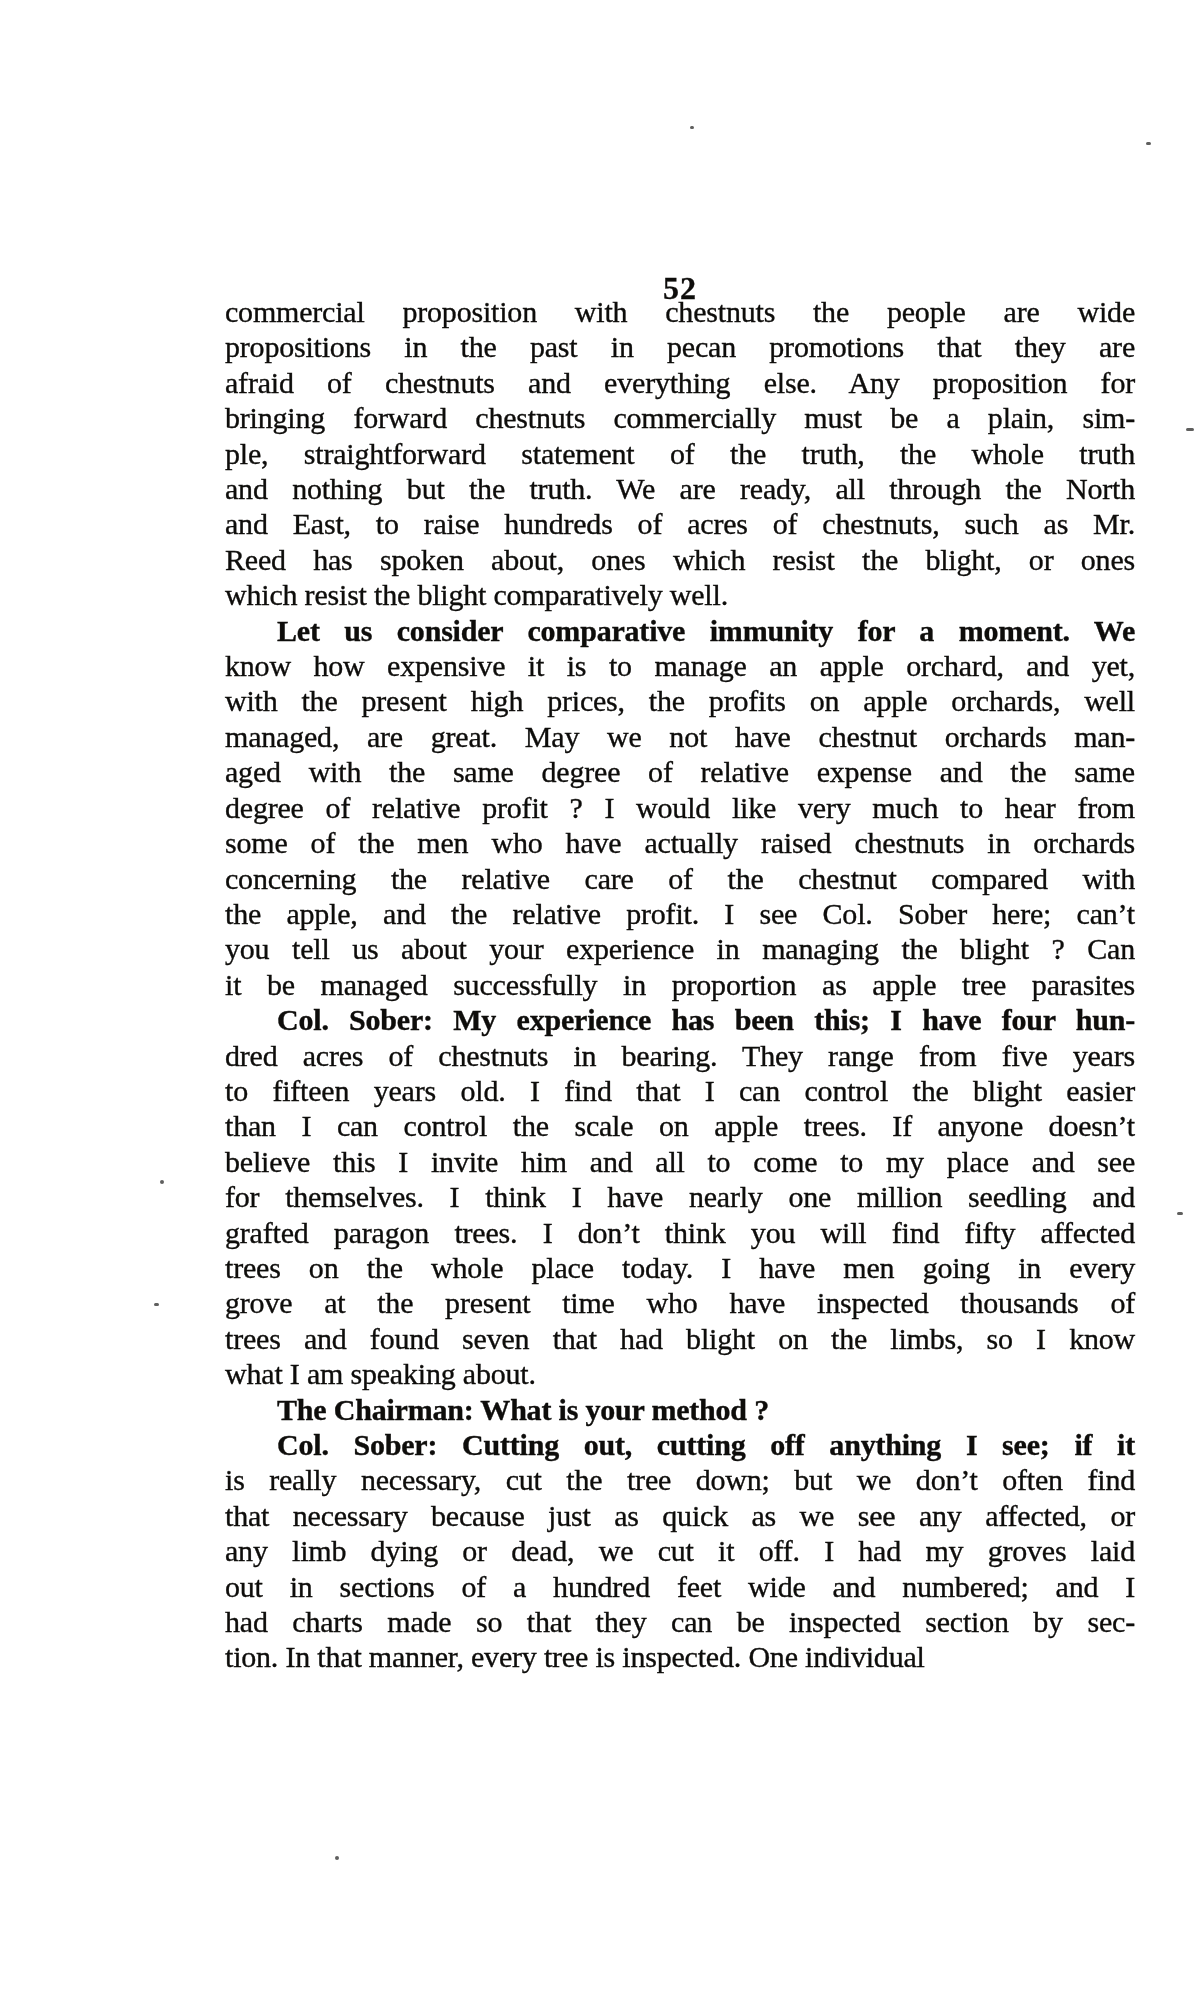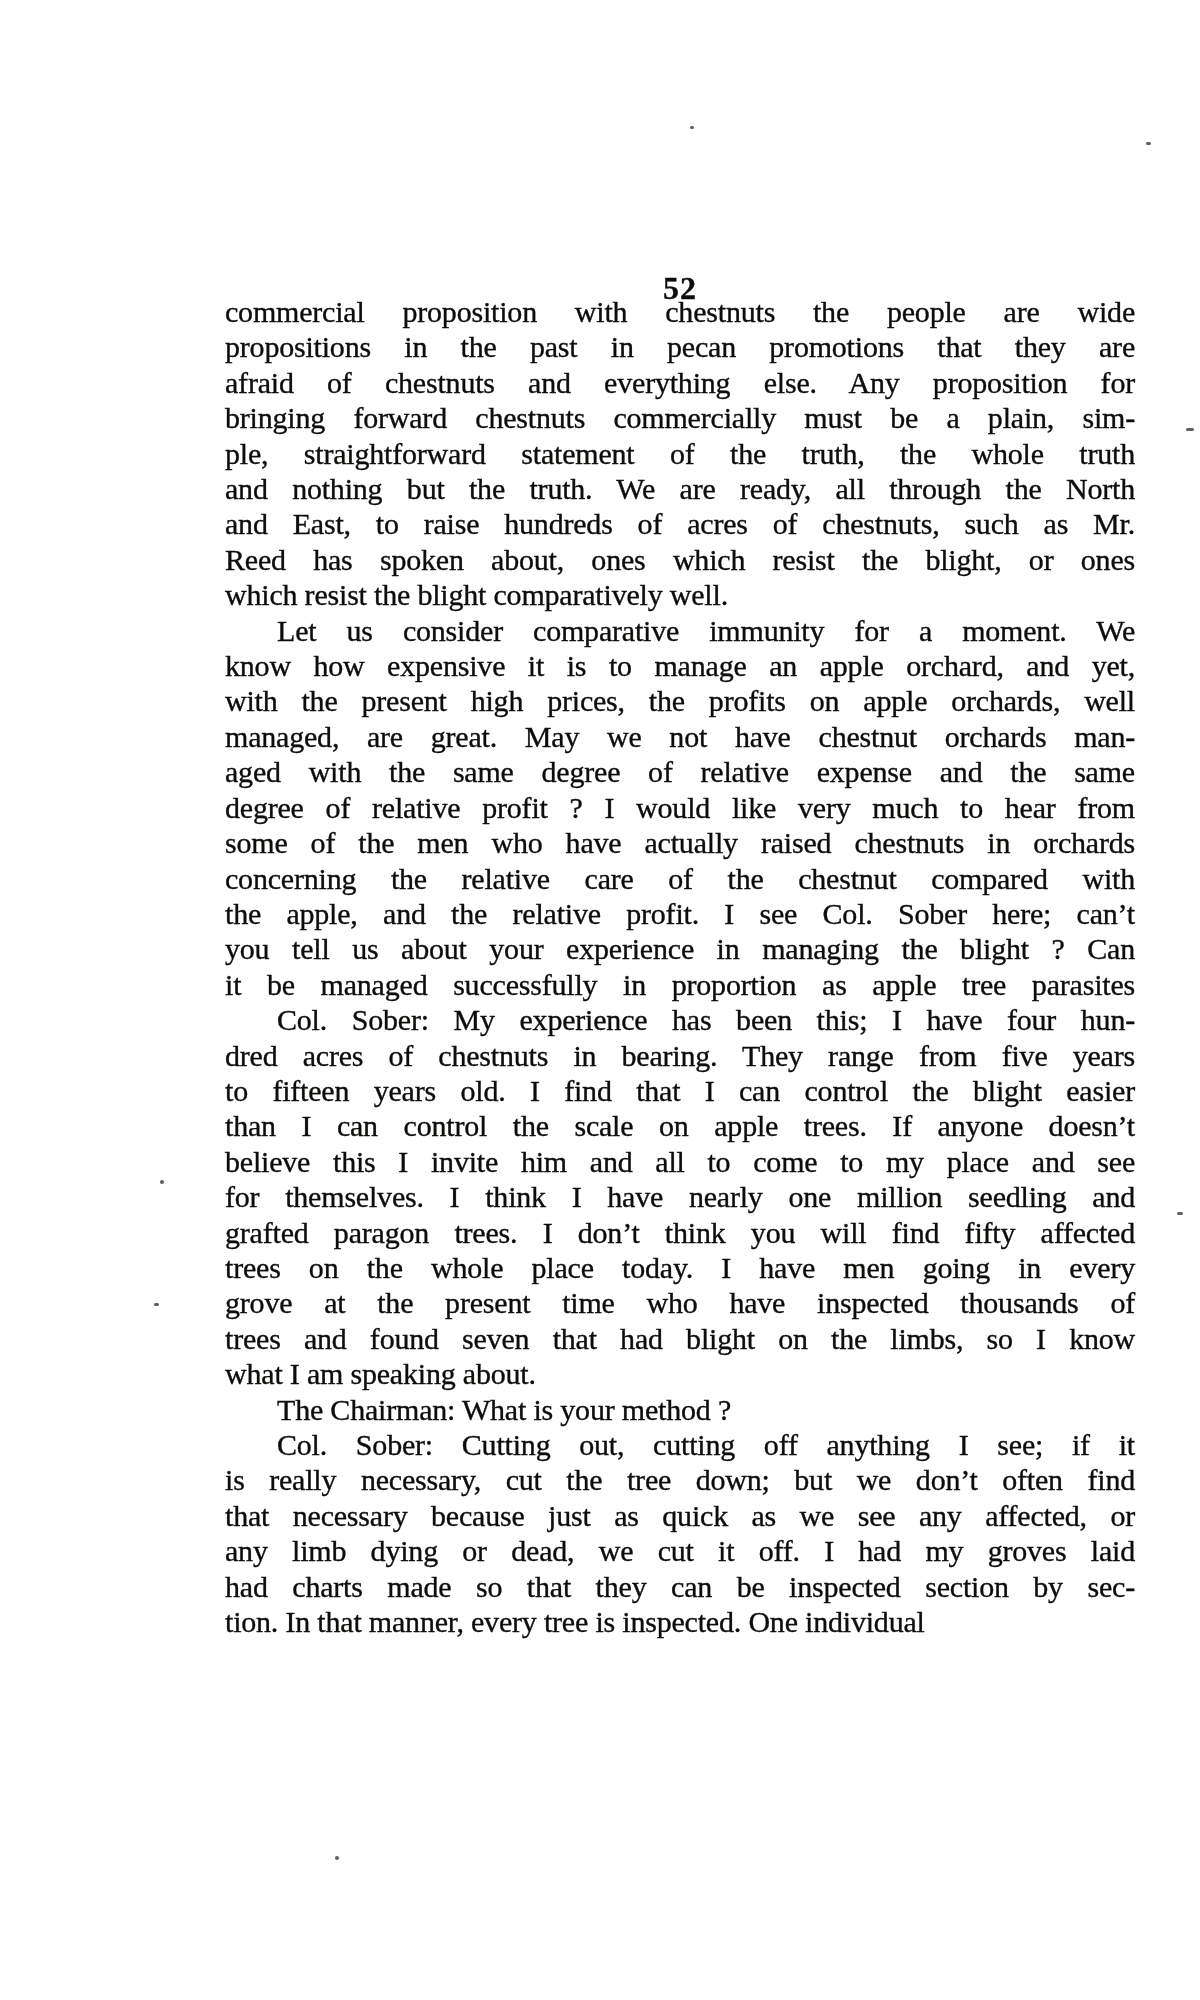--- a/index.html
+++ b/index.html
@@ -44,20 +44,21 @@
     line-height: 35.4px;
     letter-spacing: -0.2px;
     text-align: justify;
     text-align-last: justify;
   }
   .line.last {
     text-align-last: left;
   }
   .para.indent .line:first-child {
     text-indent: 52px;
+    font-weight: bold;
   }
   .speck {
     position: absolute;
     background: #2a2a28;
     border-radius: 2px;
     opacity: 0.75;
   }
 </style>
 </head>
 <body>
@@ -103,20 +104,21 @@
         <div class="line last">what I am speaking about.</div>
       </div>
       <div class="para indent">
         <div class="line last">The Chairman:  What is your method ?</div>
       </div>
       <div class="para indent">
         <div class="line">Col. Sober:  Cutting out, cutting off anything I see;  if it</div>
         <div class="line">is really necessary, cut the tree down;  but we don’t often find</div>
         <div class="line">that necessary because just as quick as we see any affected, or</div>
         <div class="line">any limb dying or dead, we cut it off.  I had my groves laid</div>
+        <div class="line">out in sections of a hundred feet wide and numbered;  and I</div>
         <div class="line">had charts made so that they can be inspected section by sec-</div>
         <div class="line last">tion.  In that manner, every tree is inspected.  One individual</div>
       </div>
     </div>
 <div class="speck" style="left: 690px; top: 126px; width: 4px; height: 3px;"></div>
     <div class="speck" style="left: 1146px; top: 142px; width: 5px; height: 3px;"></div>
     <div class="speck" style="left: 1186px; top: 428px; width: 8px; height: 3px;"></div>
     <div class="speck" style="left: 1177px; top: 1212px; width: 6px; height: 3px;"></div>
     <div class="speck" style="left: 160px; top: 1180px; width: 4px; height: 4px;"></div>
     <div class="speck" style="left: 154px; top: 1303px; width: 5px; height: 3px;"></div>

